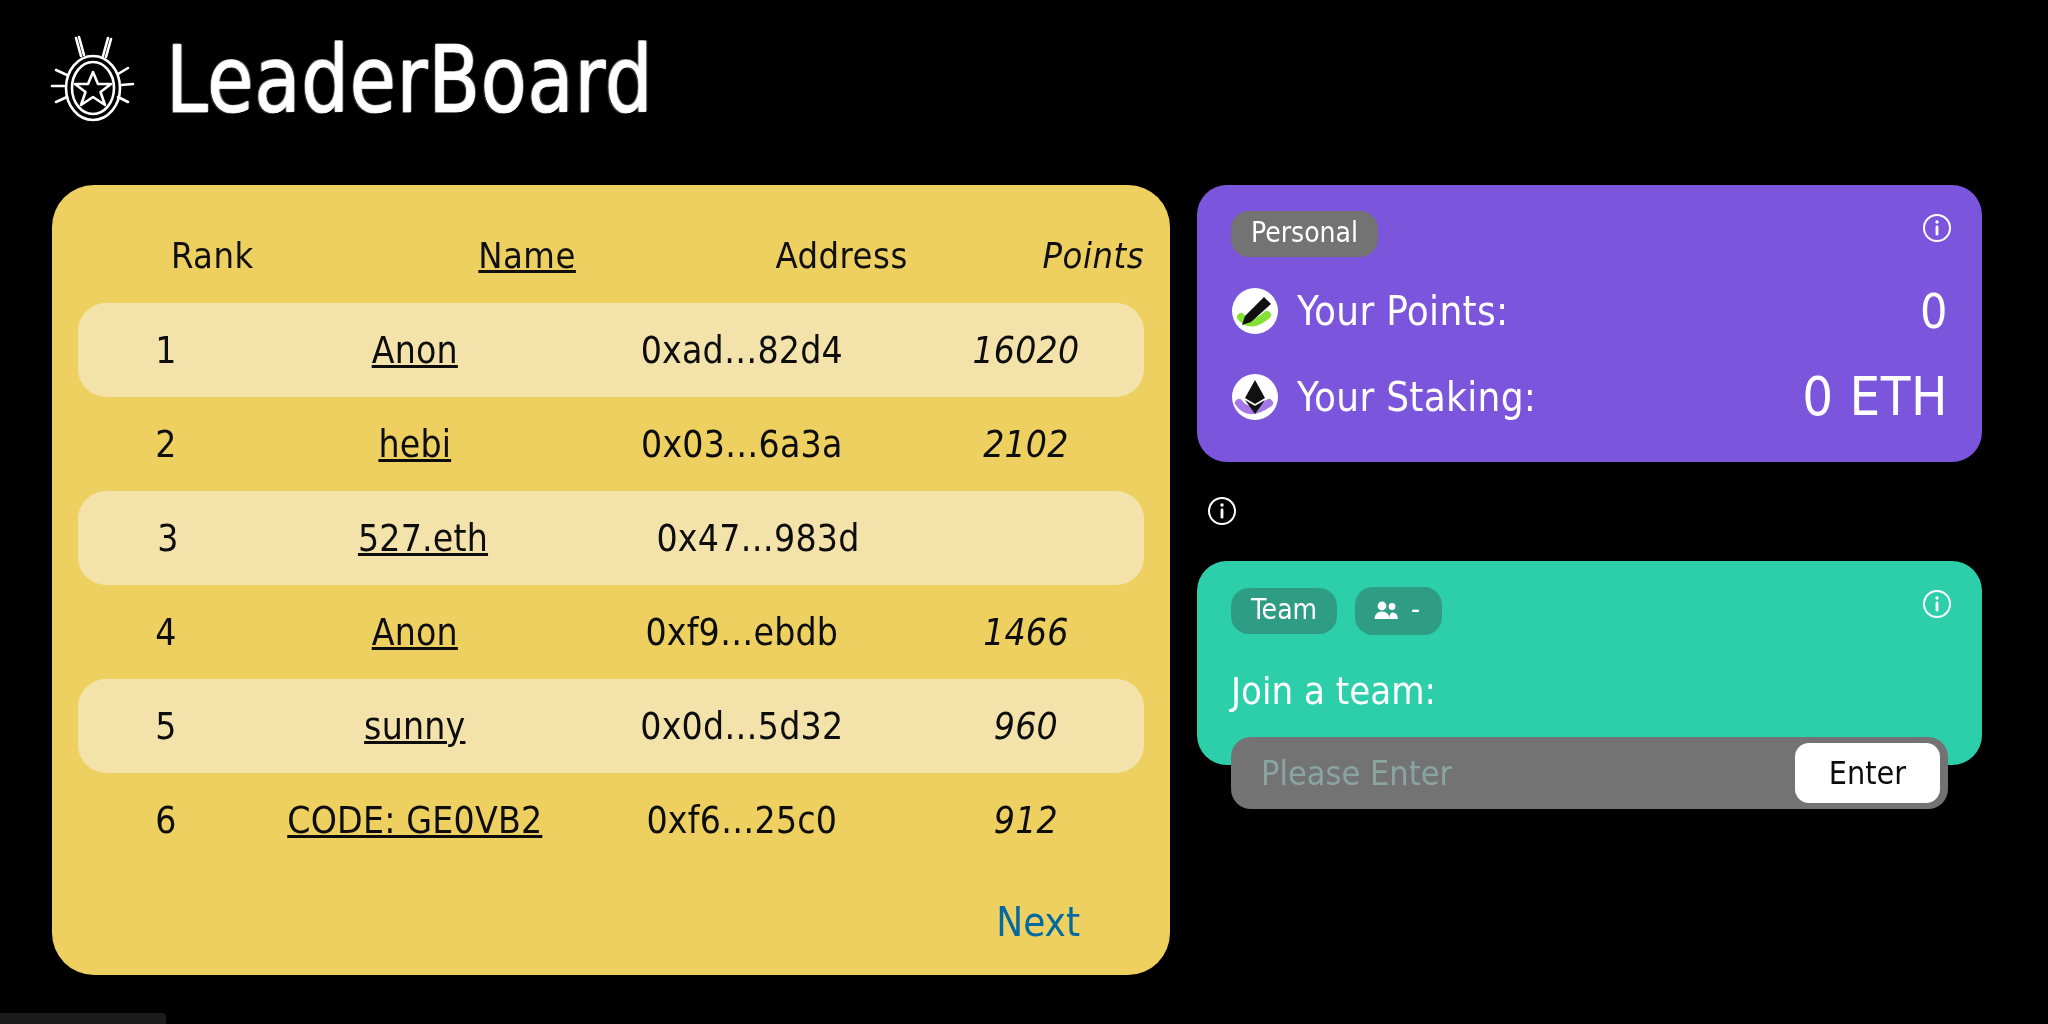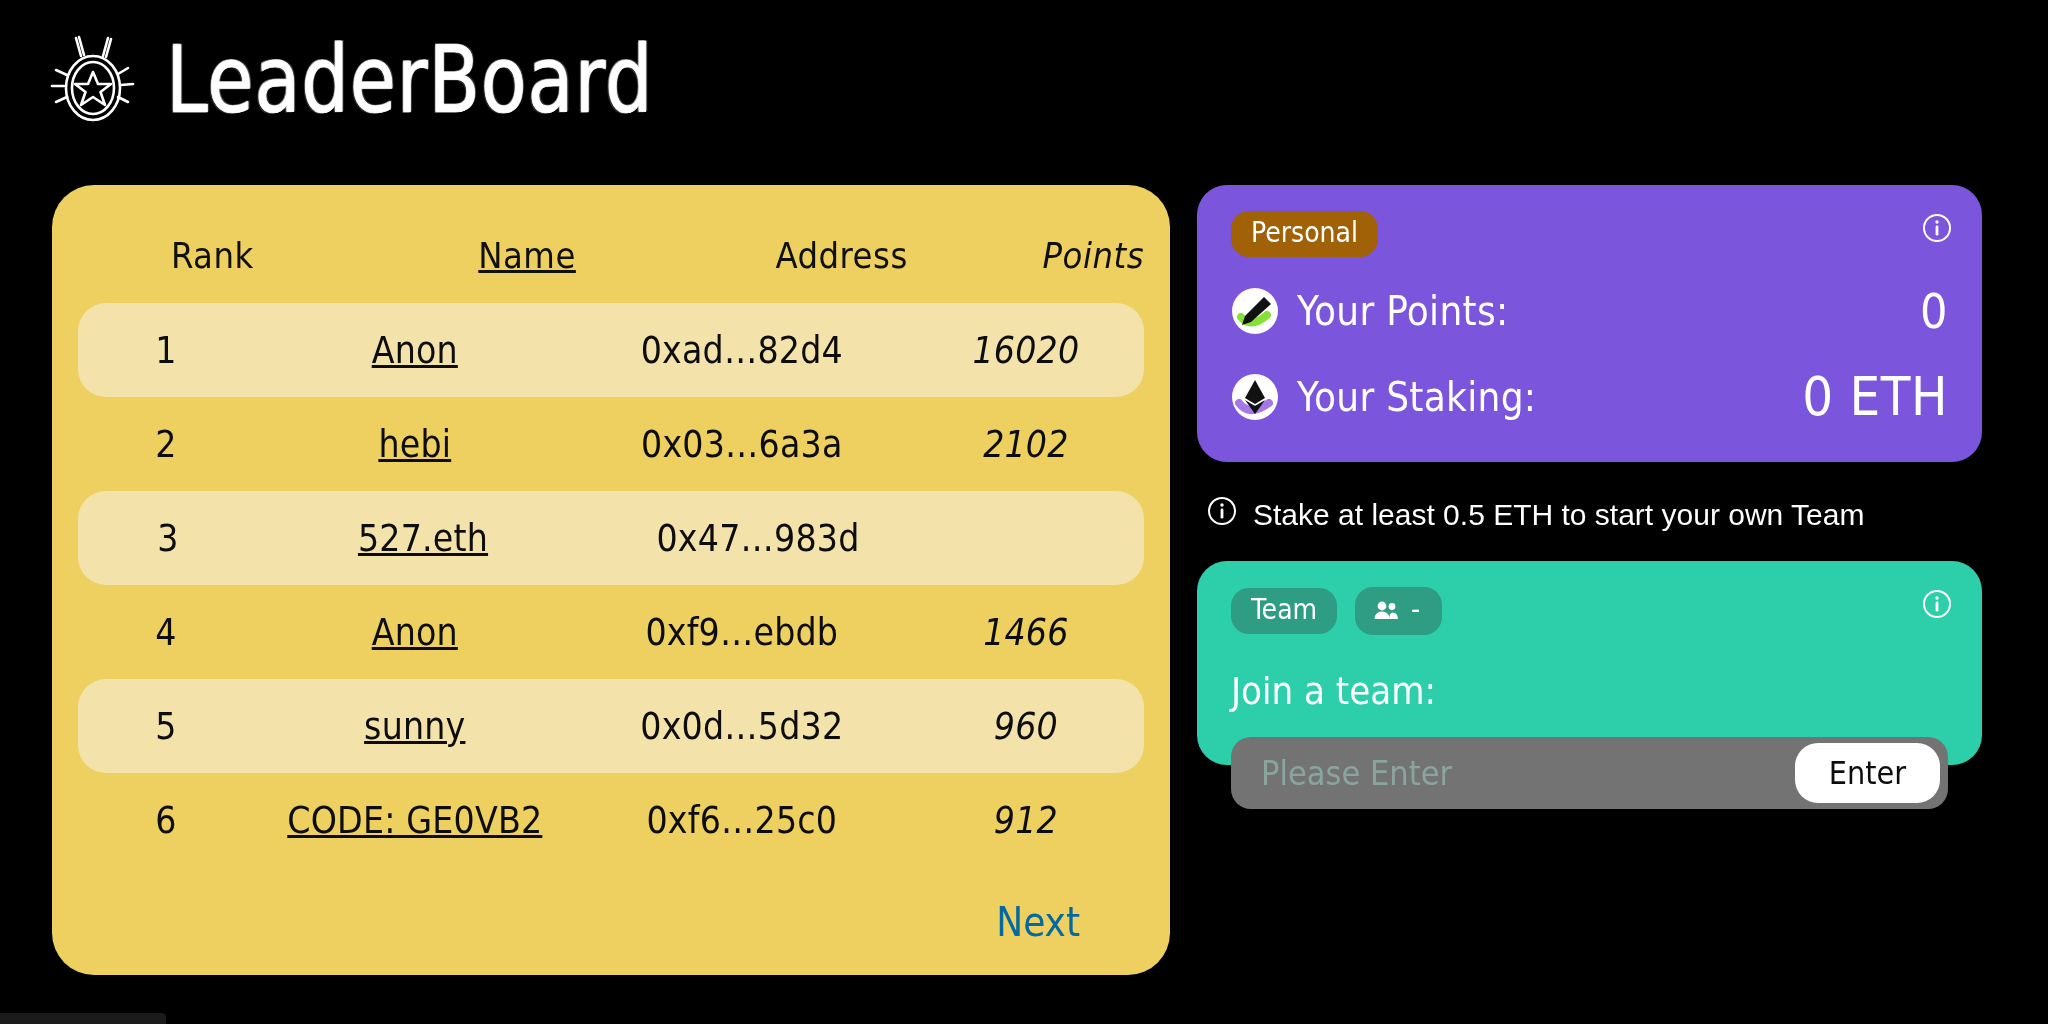--- a/index.html
+++ b/index.html
@@ -157,21 +157,21 @@
     color: #ffffff;
     font-size: 28px;
     padding: 8px 20px 10px 20px;
     font-family: "DejaVu Sans Condensed", "Liberation Sans Narrow", "Liberation Sans", sans-serif;
     line-height: 1;
     display: inline-flex;
     align-items: center;
     gap: 12px;
   }
 
-  .pill-personal { background: #a16207; }
+  .pill-personal { background: #737373; }
   .pill-team     { background: #2f9c84; }
   .pill-members  { background: #2f9c84; padding: 9px 22px 11px 18px; }
 
   .info-icon {
     position: absolute;
     right: 30px;
     top: 28px;
     width: 30px;
     height: 30px;
   }
@@ -247,21 +247,21 @@
     font-family: "DejaVu Sans Condensed", "Liberation Sans Narrow", "Liberation Sans", sans-serif;
     height: 100%;
   }
 
   .team-input::placeholder { color: #8aa49e; opacity: 1; }
 
   .enter-btn {
     background: #ffffff;
     color: #0d0d0d;
     border: none;
-    border-radius: 23px;
+    border-radius: 14px;
     height: 60px;
     padding: 0 34px;
     font-size: 32px;
     cursor: pointer;
     font-family: "DejaVu Sans Condensed", "Liberation Sans Narrow", "Liberation Sans", sans-serif;
   }
 
   
   .scrollbar {
     position: absolute;
@@ -393,21 +393,20 @@
   </div>
 
   <div class="hint">
     <span>
       <svg viewBox="0 0 30 30" width="30" height="30">
         <circle cx="15" cy="15" r="13" fill="none" stroke="#ffffff" stroke-width="2"></circle>
         <circle cx="15" cy="9" r="1.7" fill="#ffffff"></circle>
         <rect x="13.6" y="12.6" width="2.8" height="10" rx="1.3" fill="#ffffff"></rect>
       </svg>
     </span>
-    <span>Stake at least 0.5 ETH to start your own Team</span>
   </div>
 
   <div class="card card-team">
     <div class="badge-row">
       <span class="pill pill-team">Team</span>
       <span class="pill pill-members">
         <svg viewBox="0 0 26 20" width="26" height="20">
           <circle cx="9" cy="6" r="4.4" fill="#ffffff"></circle>
           <circle cx="19" cy="6.5" r="3.4" fill="#ffffff"></circle>
           <path d="M1.5 19 Q2 11.5 9 11.5 Q16 11.5 16.5 19 Z" fill="#ffffff"></path>

